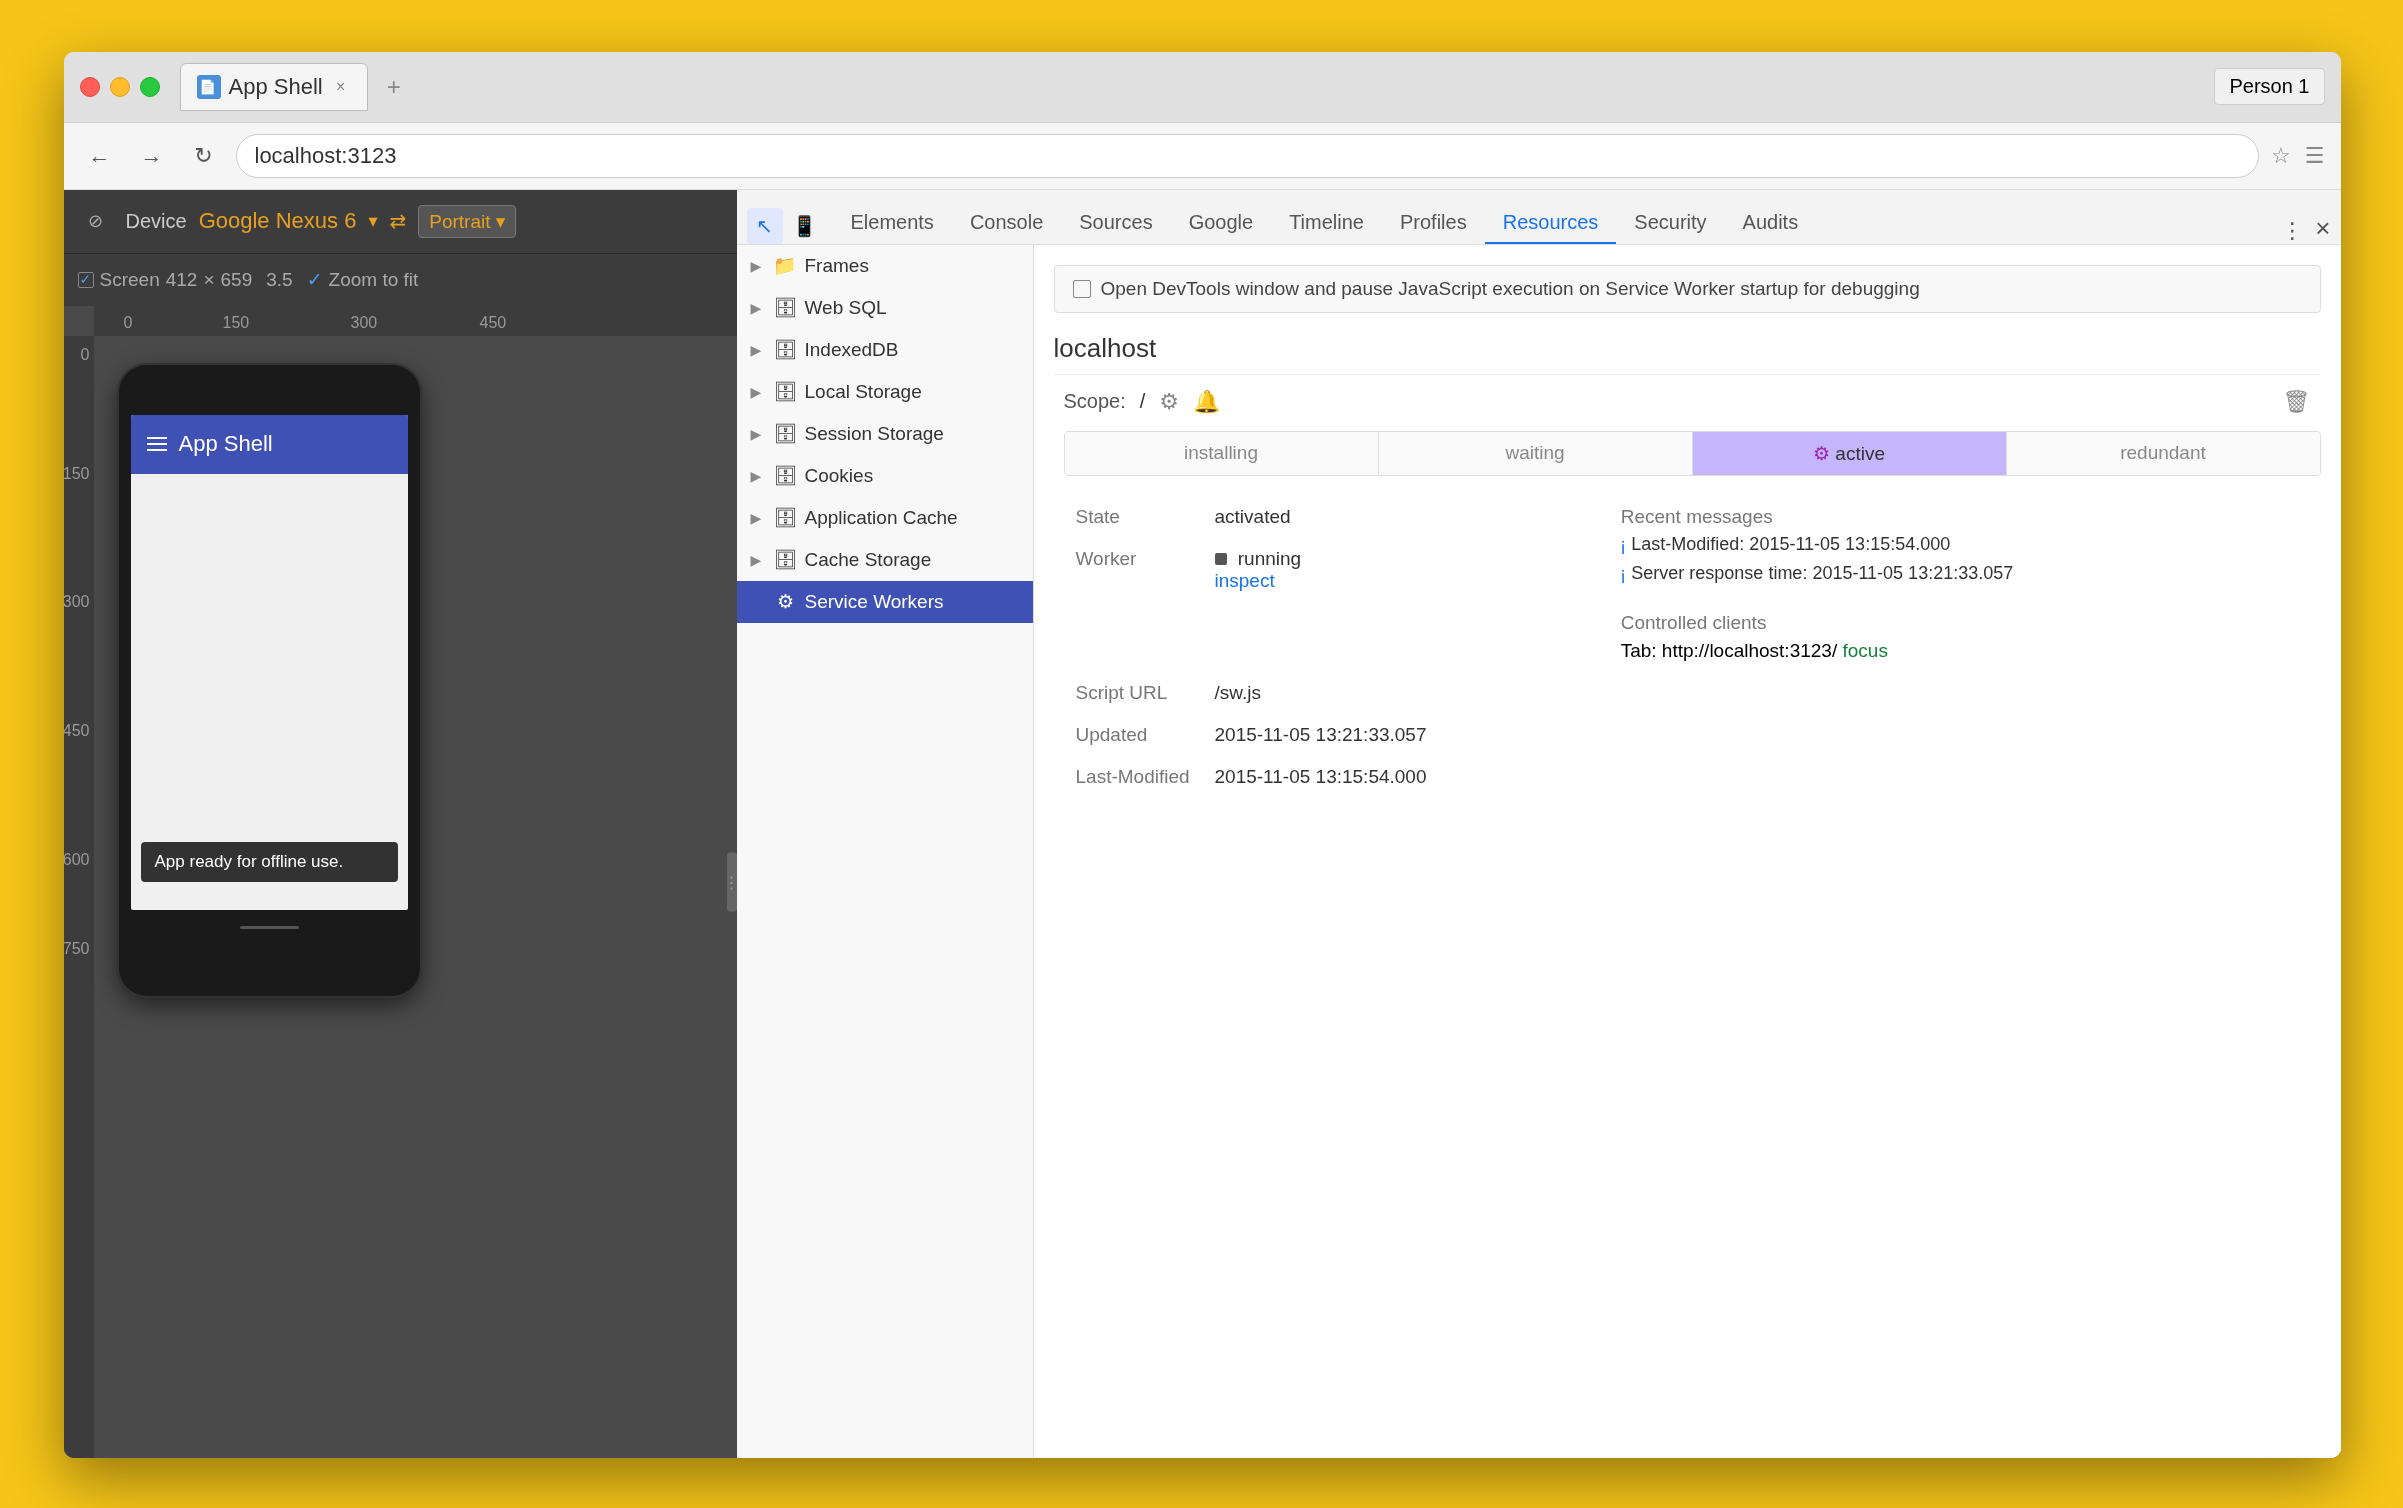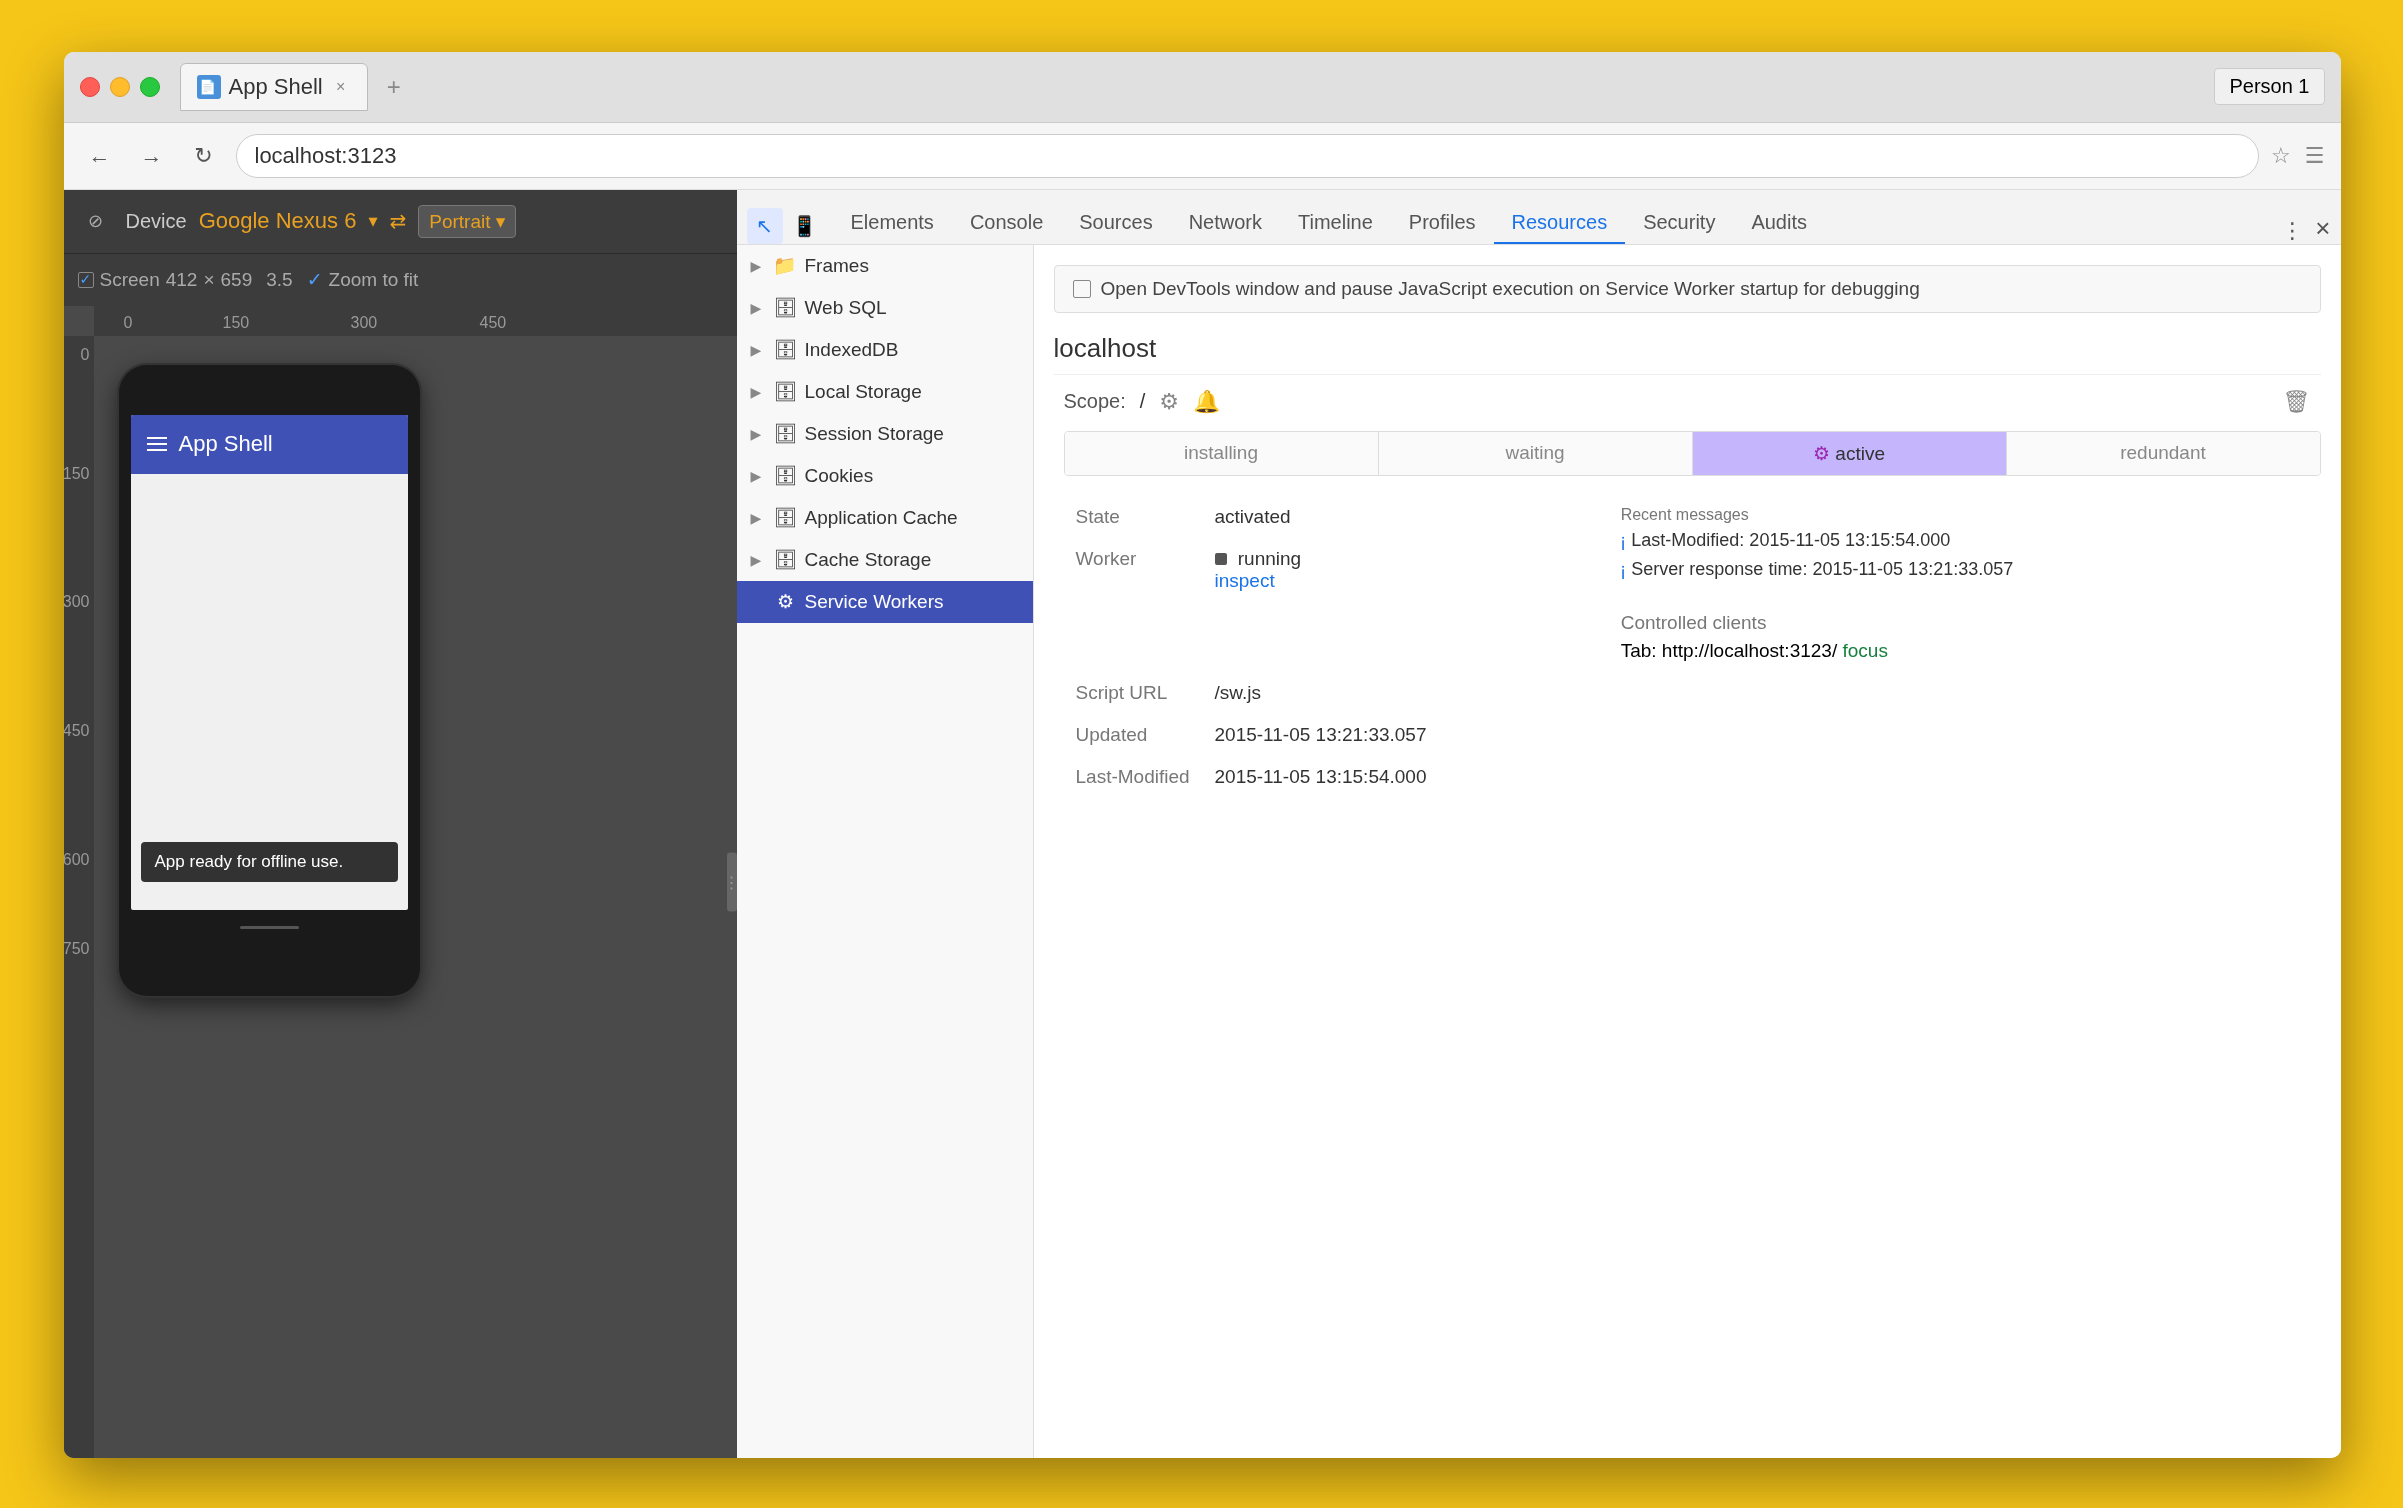--- a/index.html
+++ b/index.html
@@ -578,21 +578,21 @@
       border-radius: 2px;
       margin-right: 6px;
     }
     .sw-inspect-link {
       color: #1a73e8;
       text-decoration: none;
       cursor: pointer;
     }
     .sw-recent-msgs {
       color: #777;
-      font-size: 16px;
+      font-size: 19px;
       font-weight: 500;
       margin-bottom: 6px;
     }
     .sw-msg-item {
       display: flex;
       align-items: flex-start;
       gap: 6px;
       font-size: 18px;
       color: #333;
       margin-bottom: 4px;
@@ -722,21 +722,21 @@
     </div>
 
     <div class="devtools-panel">
 
       <div class="devtools-tabs">
         <div class="devtools-tool-btn active" style="margin-right: 4px;">↖</div>
         <div class="devtools-tool-btn" style="margin-right: 10px;">📱</div>
         <div class="devtools-tab">Elements</div>
         <div class="devtools-tab">Console</div>
         <div class="devtools-tab">Sources</div>
-        <div class="devtools-tab">Network</div>
+        <div class="devtools-tab">Google</div>
         <div class="devtools-tab">Timeline</div>
         <div class="devtools-tab">Profiles</div>
         <div class="devtools-tab active">Resources</div>
         <div class="devtools-tab">Security</div>
         <div class="devtools-tab">Audits</div>
         <div class="more-btn" style="margin-left: auto; margin-right: 12px;">⋮</div>
         <div class="close-devtools-btn">×</div>
       </div>
 
       <div class="devtools-body">

